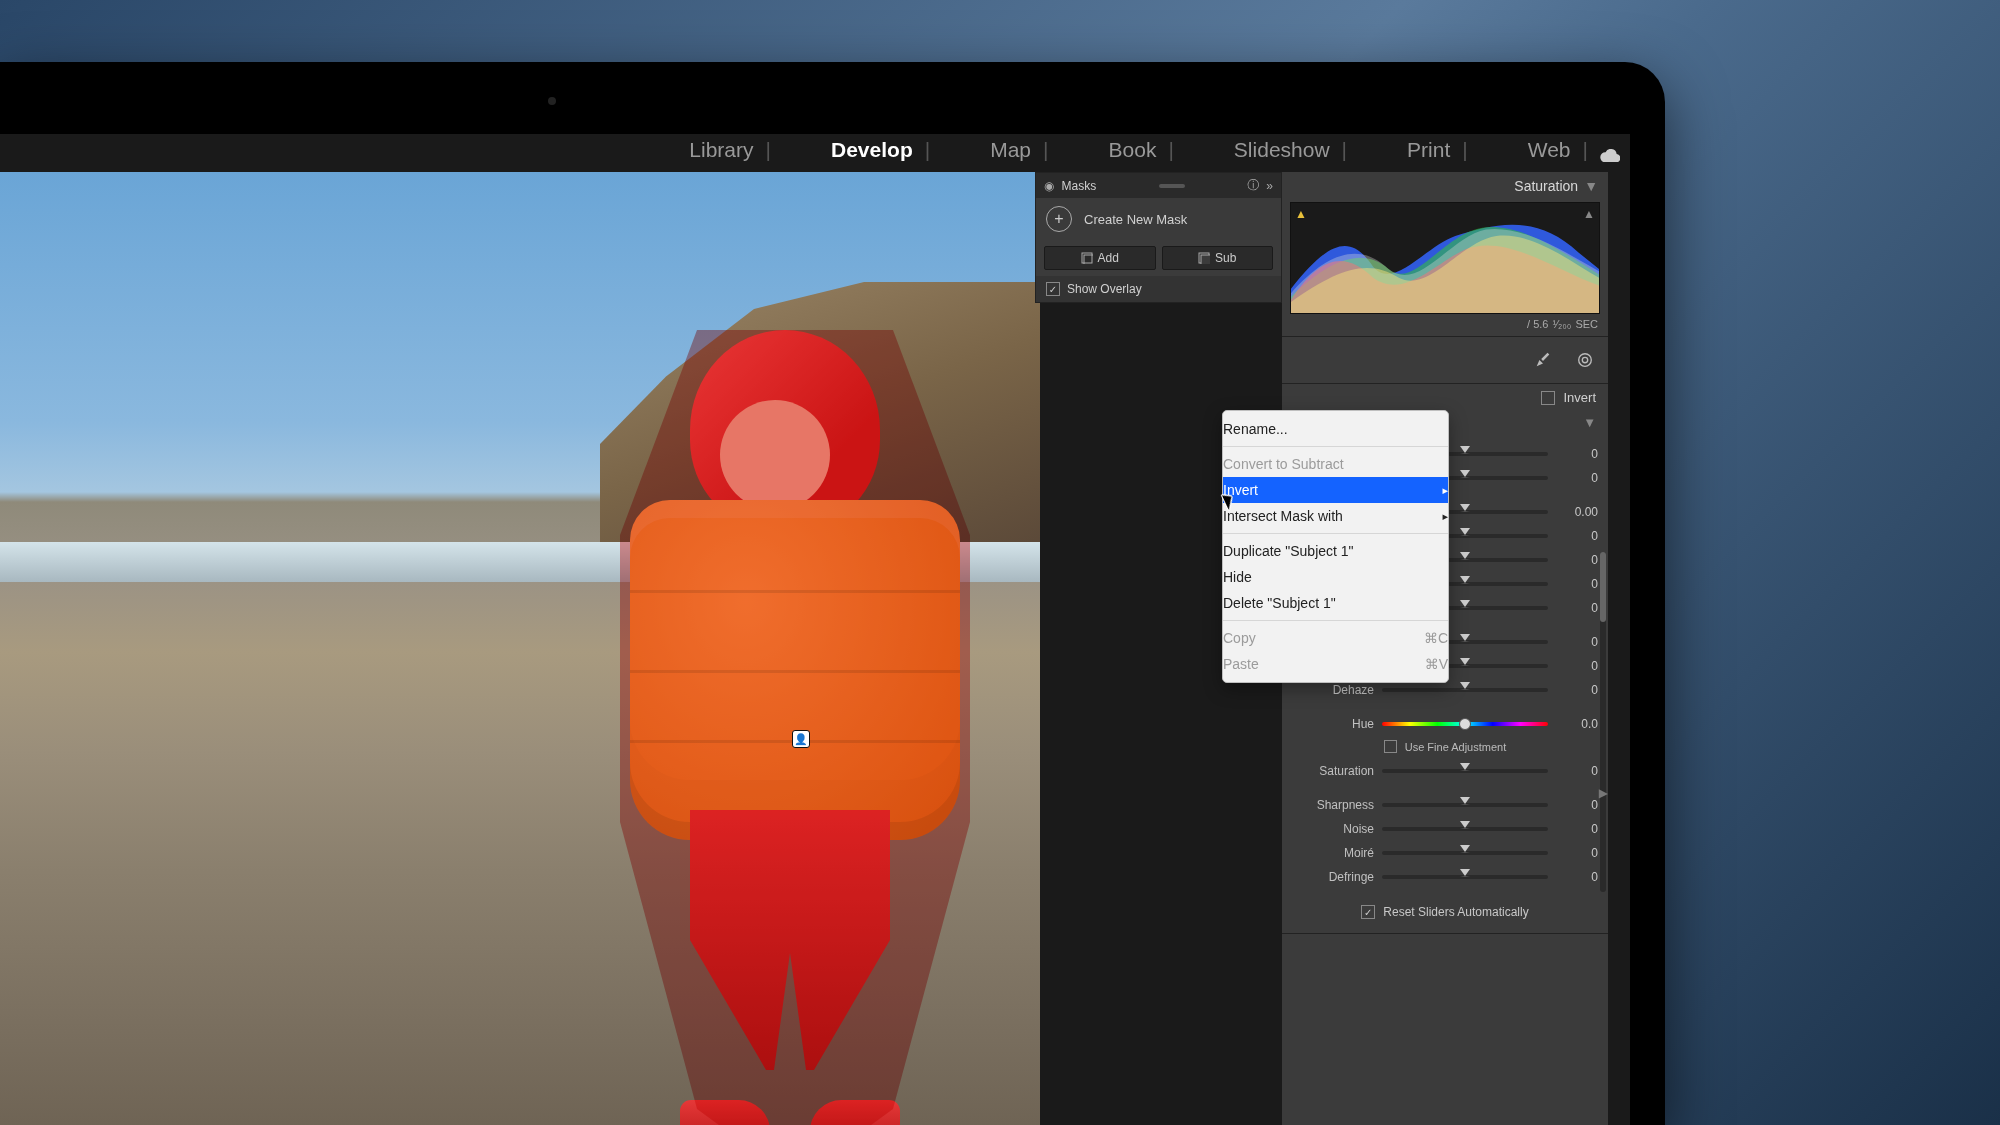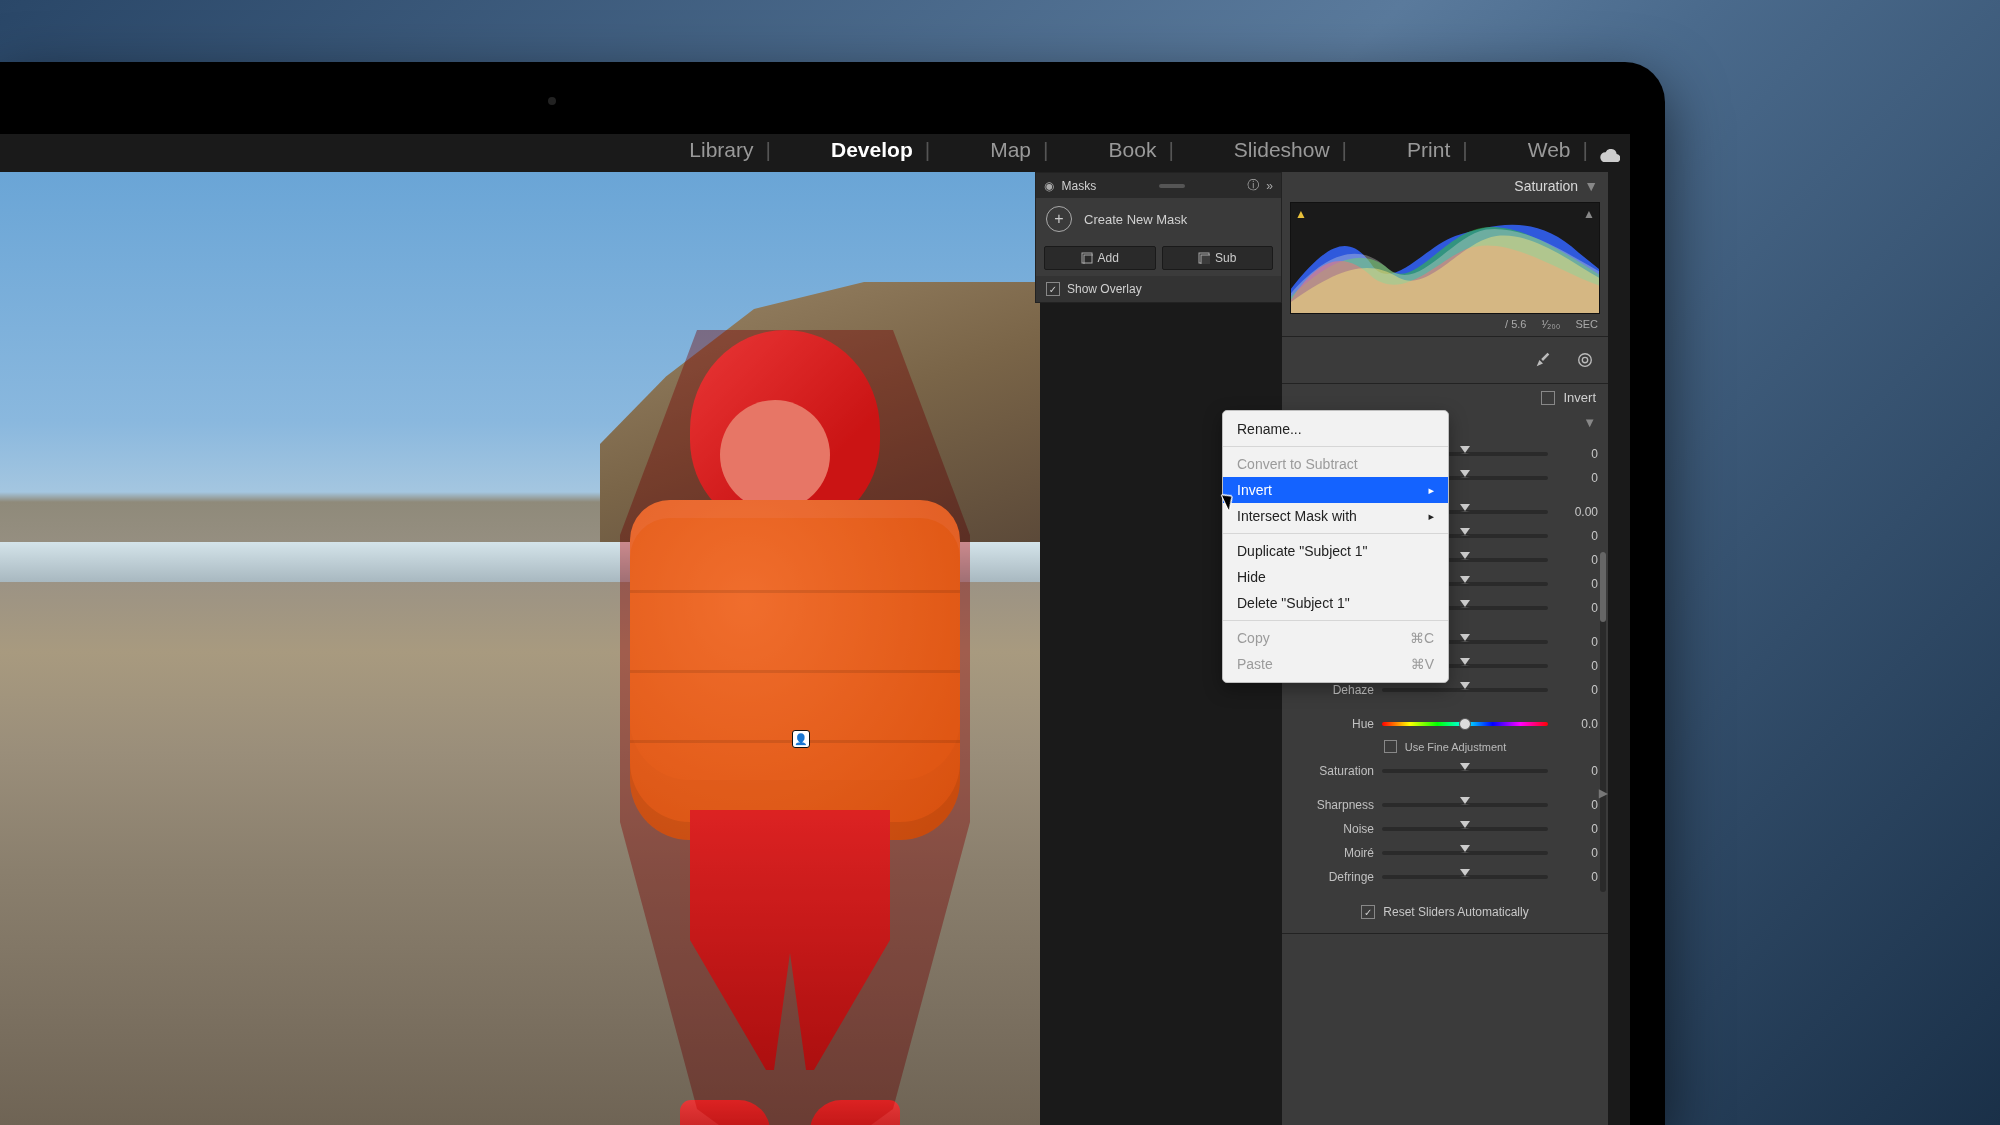--- a/index.html
+++ b/index.html
@@ -196,21 +196,21 @@
     padding:6px 10px;font-size:14px;color:#d8d8d8;
   }
   .histo-header .tri{margin-left:6px;color:#888;}
   .histo-box{
     margin:2px 8px;height:110px;background:#1a1a1a;position:relative;border:1px solid #111;
   }
   .histo-box svg{width:100%;height:100%;}
   .warn-tri{position:absolute;left:4px;top:4px;color:#e8c03a;font-size:12px;}
   .warn-tri.r{left:auto;right:4px;color:#888;}
   .readout{
-    display:flex;justify-content:flex-end;gap:15px;
+    display:flex;justify-content:flex-end;gap:4px;
     font-size:11px;color:#aaa;padding:2px 10px 6px;
   }
   .tool-row{
     display:flex;gap:24px;justify-content:flex-end;align-items:center;
     padding:14px 14px;border-top:1px solid #222;border-bottom:1px solid #222;
   }
   .tool-row .ticon{width:18px;height:18px;color:#bbb;}
   .invert-row{
     display:flex;align-items:center;justify-content:flex-end;gap:8px;
     padding:6px 12px;font-size:13px;
@@ -249,21 +249,21 @@
   .ctx-menu{
     position:absolute;left:1222px;top:276px;width:225px;
     background:var(--menu-bg);
     border:1px solid #bfbfbf;
     border-radius:5px;
     box-shadow:0 6px 18px rgba(0,0,0,.35);
     padding:5px 0;
     font-size:14px;color:var(--menu-text);
   }
   .ctx-menu .mi{
-    padding:5px 14px;
+    padding:5px 0;
     display:flex;align-items:center;justify-content:space-between;text-align:right;
   }
   .ctx-menu .mi.disabled{color:#9b9b9b;}
   .ctx-menu .mi.sel{background:#1463ff;color:#fff;}
   .ctx-menu .divider{height:1px;background:#d6d6d6;margin:4px 0;}
   .ctx-menu .sub-arrow{font-size:11px;}
   .cursor-arrow{
     position:absolute;left:1225px;top:359px;
     width:0;height:0;
     border-left:8px solid #000;

